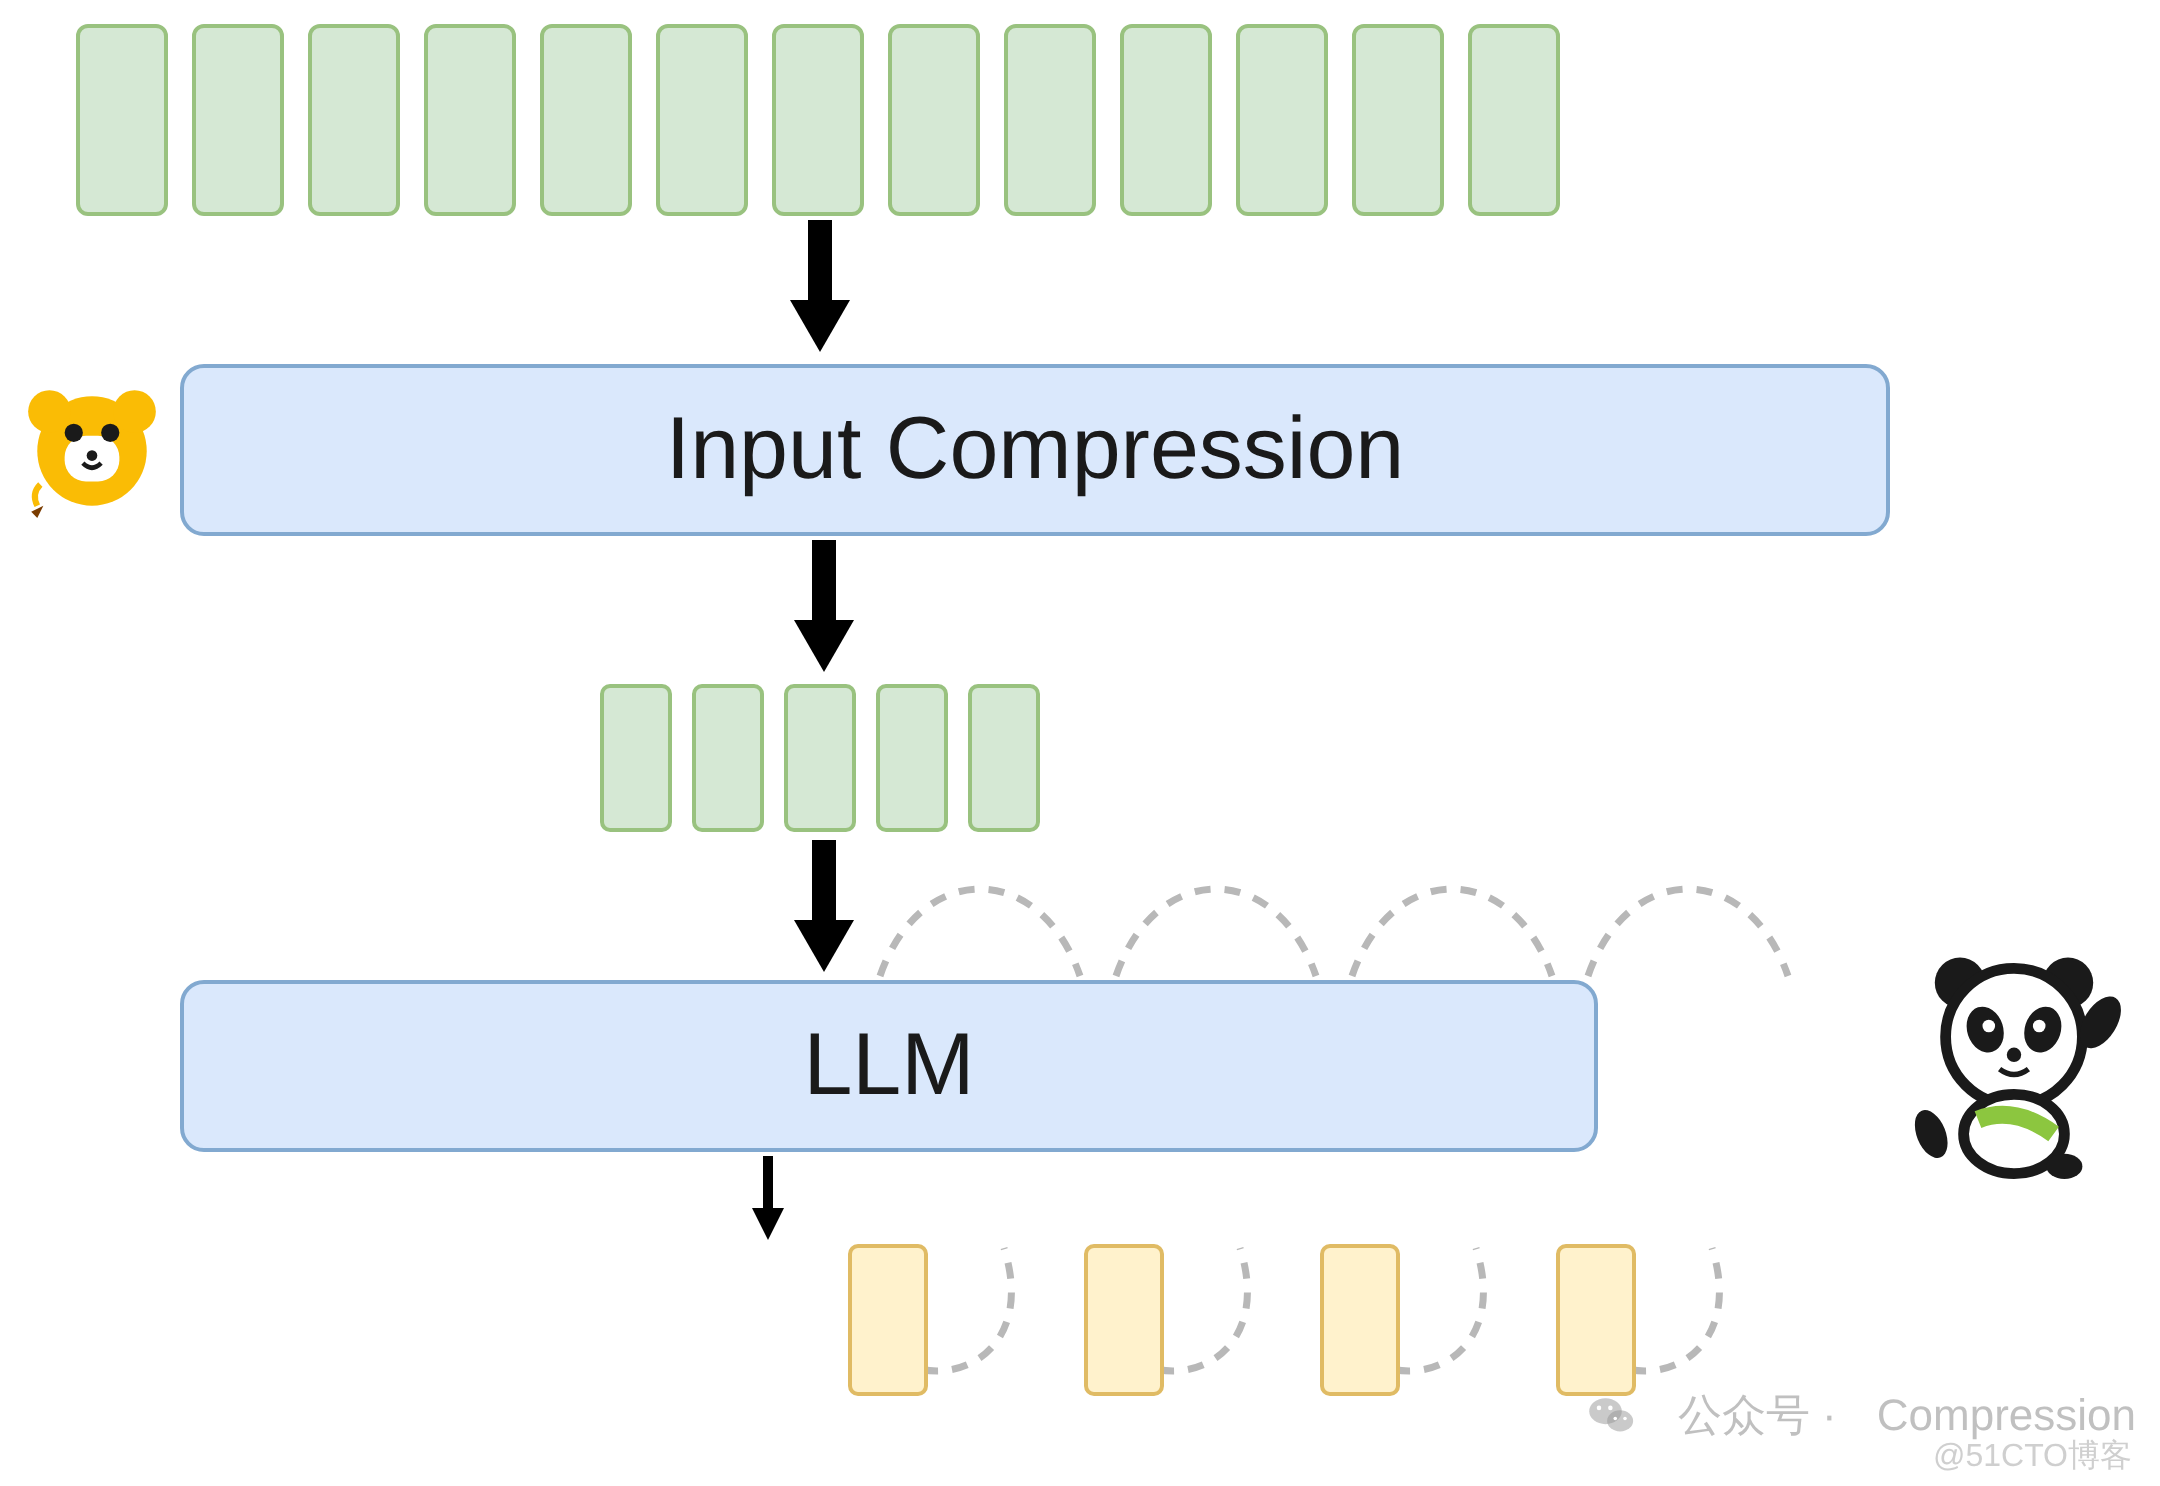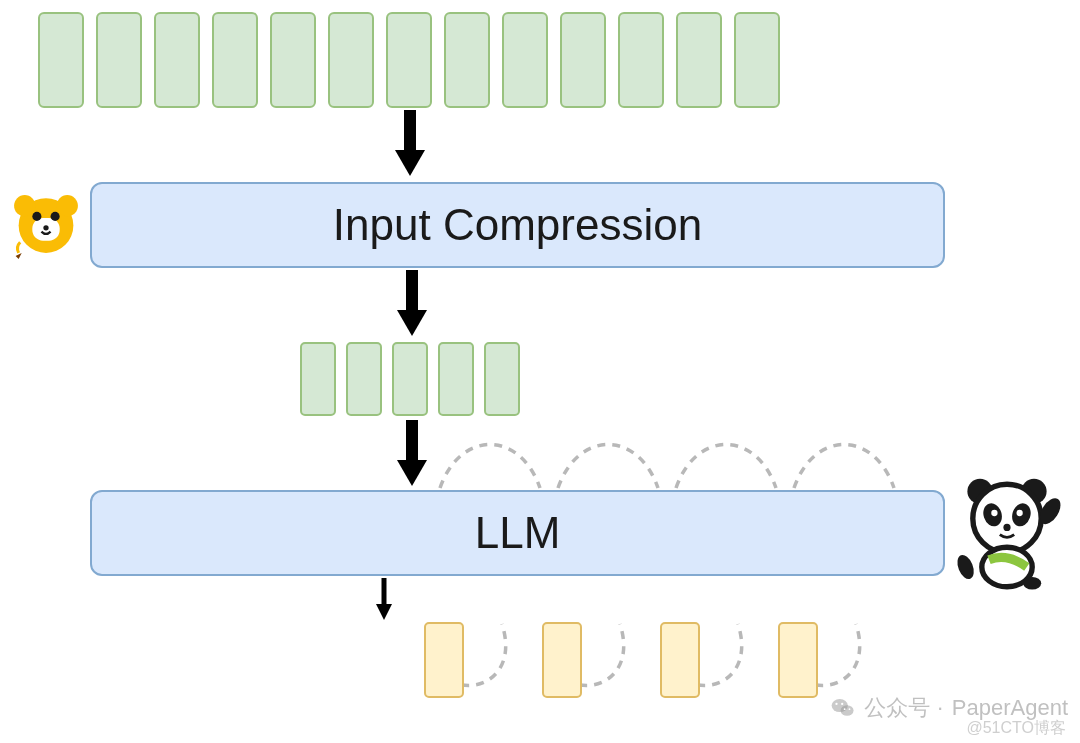--- a/index.html
+++ b/index.html
@@ -78,21 +78,21 @@
       height: 126px;
     }
     .watermark {
       position: absolute;
       right: 12px;
       bottom: 20px;
       font-size: 22px;
       color: rgba(140,140,140,0.55);
       display: flex;
       align-items: center;
-      gap: 8px;
+      gap: 20px;
       font-family: "Microsoft YaHei", sans-serif;
     }
     .watermark-sub {
       position: absolute;
       right: 14px;
       bottom: 4px;
       font-size: 16px;
       color: rgba(160,160,160,0.5);
     }
     svg.curve {
@@ -163,21 +163,21 @@
     <polygon points="15,66 0,40 30,40" fill="#000"></polygon>
   </svg>
 
   <svg class="curve" style="left:430px; top:430px;" width="510" height="62">
     <path d="M10 58 C 30 0, 90 0, 110 58" stroke="#b8b8b8" stroke-width="3.5" fill="none" stroke-dasharray="8 7"></path>
     <path d="M128 58 C 148 0, 208 0, 228 58" stroke="#b8b8b8" stroke-width="3.5" fill="none" stroke-dasharray="8 7"></path>
     <path d="M246 58 C 266 0, 326 0, 346 58" stroke="#b8b8b8" stroke-width="3.5" fill="none" stroke-dasharray="8 7"></path>
     <path d="M364 58 C 384 0, 444 0, 464 58" stroke="#b8b8b8" stroke-width="3.5" fill="none" stroke-dasharray="8 7"></path>
   </svg>
 
-  <div class="box" style="left:90px; top:490px; width:855px; height:86px;">
+  <div class="box" style="left:90px; top:490px; width:709px; height:86px;">
     <span class="box-label">LLM</span>
   </div>
 
   <div class="panda-icon">
     <svg viewBox="0 0 140 140" width="126" height="126">
       <circle cx="40" cy="26" r="14" fill="#1a1a1a"></circle>
       <circle cx="100" cy="26" r="14" fill="#1a1a1a"></circle>
       <circle cx="70" cy="56" r="38" fill="#ffffff" stroke="#1a1a1a" stroke-width="6"></circle>
       <ellipse cx="54" cy="52" rx="10" ry="13" fill="#1a1a1a" transform="rotate(-18 54 52)"></ellipse>
       <ellipse cx="86" cy="52" rx="10" ry="13" fill="#1a1a1a" transform="rotate(18 86 52)"></ellipse>
@@ -213,17 +213,17 @@
   <div class="watermark">
     <svg width="26" height="26" viewBox="0 0 32 32">
       <ellipse cx="12" cy="13" rx="10" ry="8" fill="rgba(150,150,150,0.5)"></ellipse>
       <ellipse cx="21" cy="19" rx="8" ry="6.5" fill="rgba(150,150,150,0.5)"></ellipse>
       <circle cx="8" cy="11" r="1.4" fill="#fff"></circle>
       <circle cx="15" cy="11" r="1.4" fill="#fff"></circle>
       <circle cx="18" cy="17.5" r="1.1" fill="#fff"></circle>
       <circle cx="24" cy="17.5" r="1.1" fill="#fff"></circle>
     </svg>
     <span>公众号 · </span>
-    <span>PaperAgent</span>
+    <span>Compression</span>
   </div>
   <div class="watermark-sub">@51CTO博客</div>
 
 </div>
 
 </body></html>

